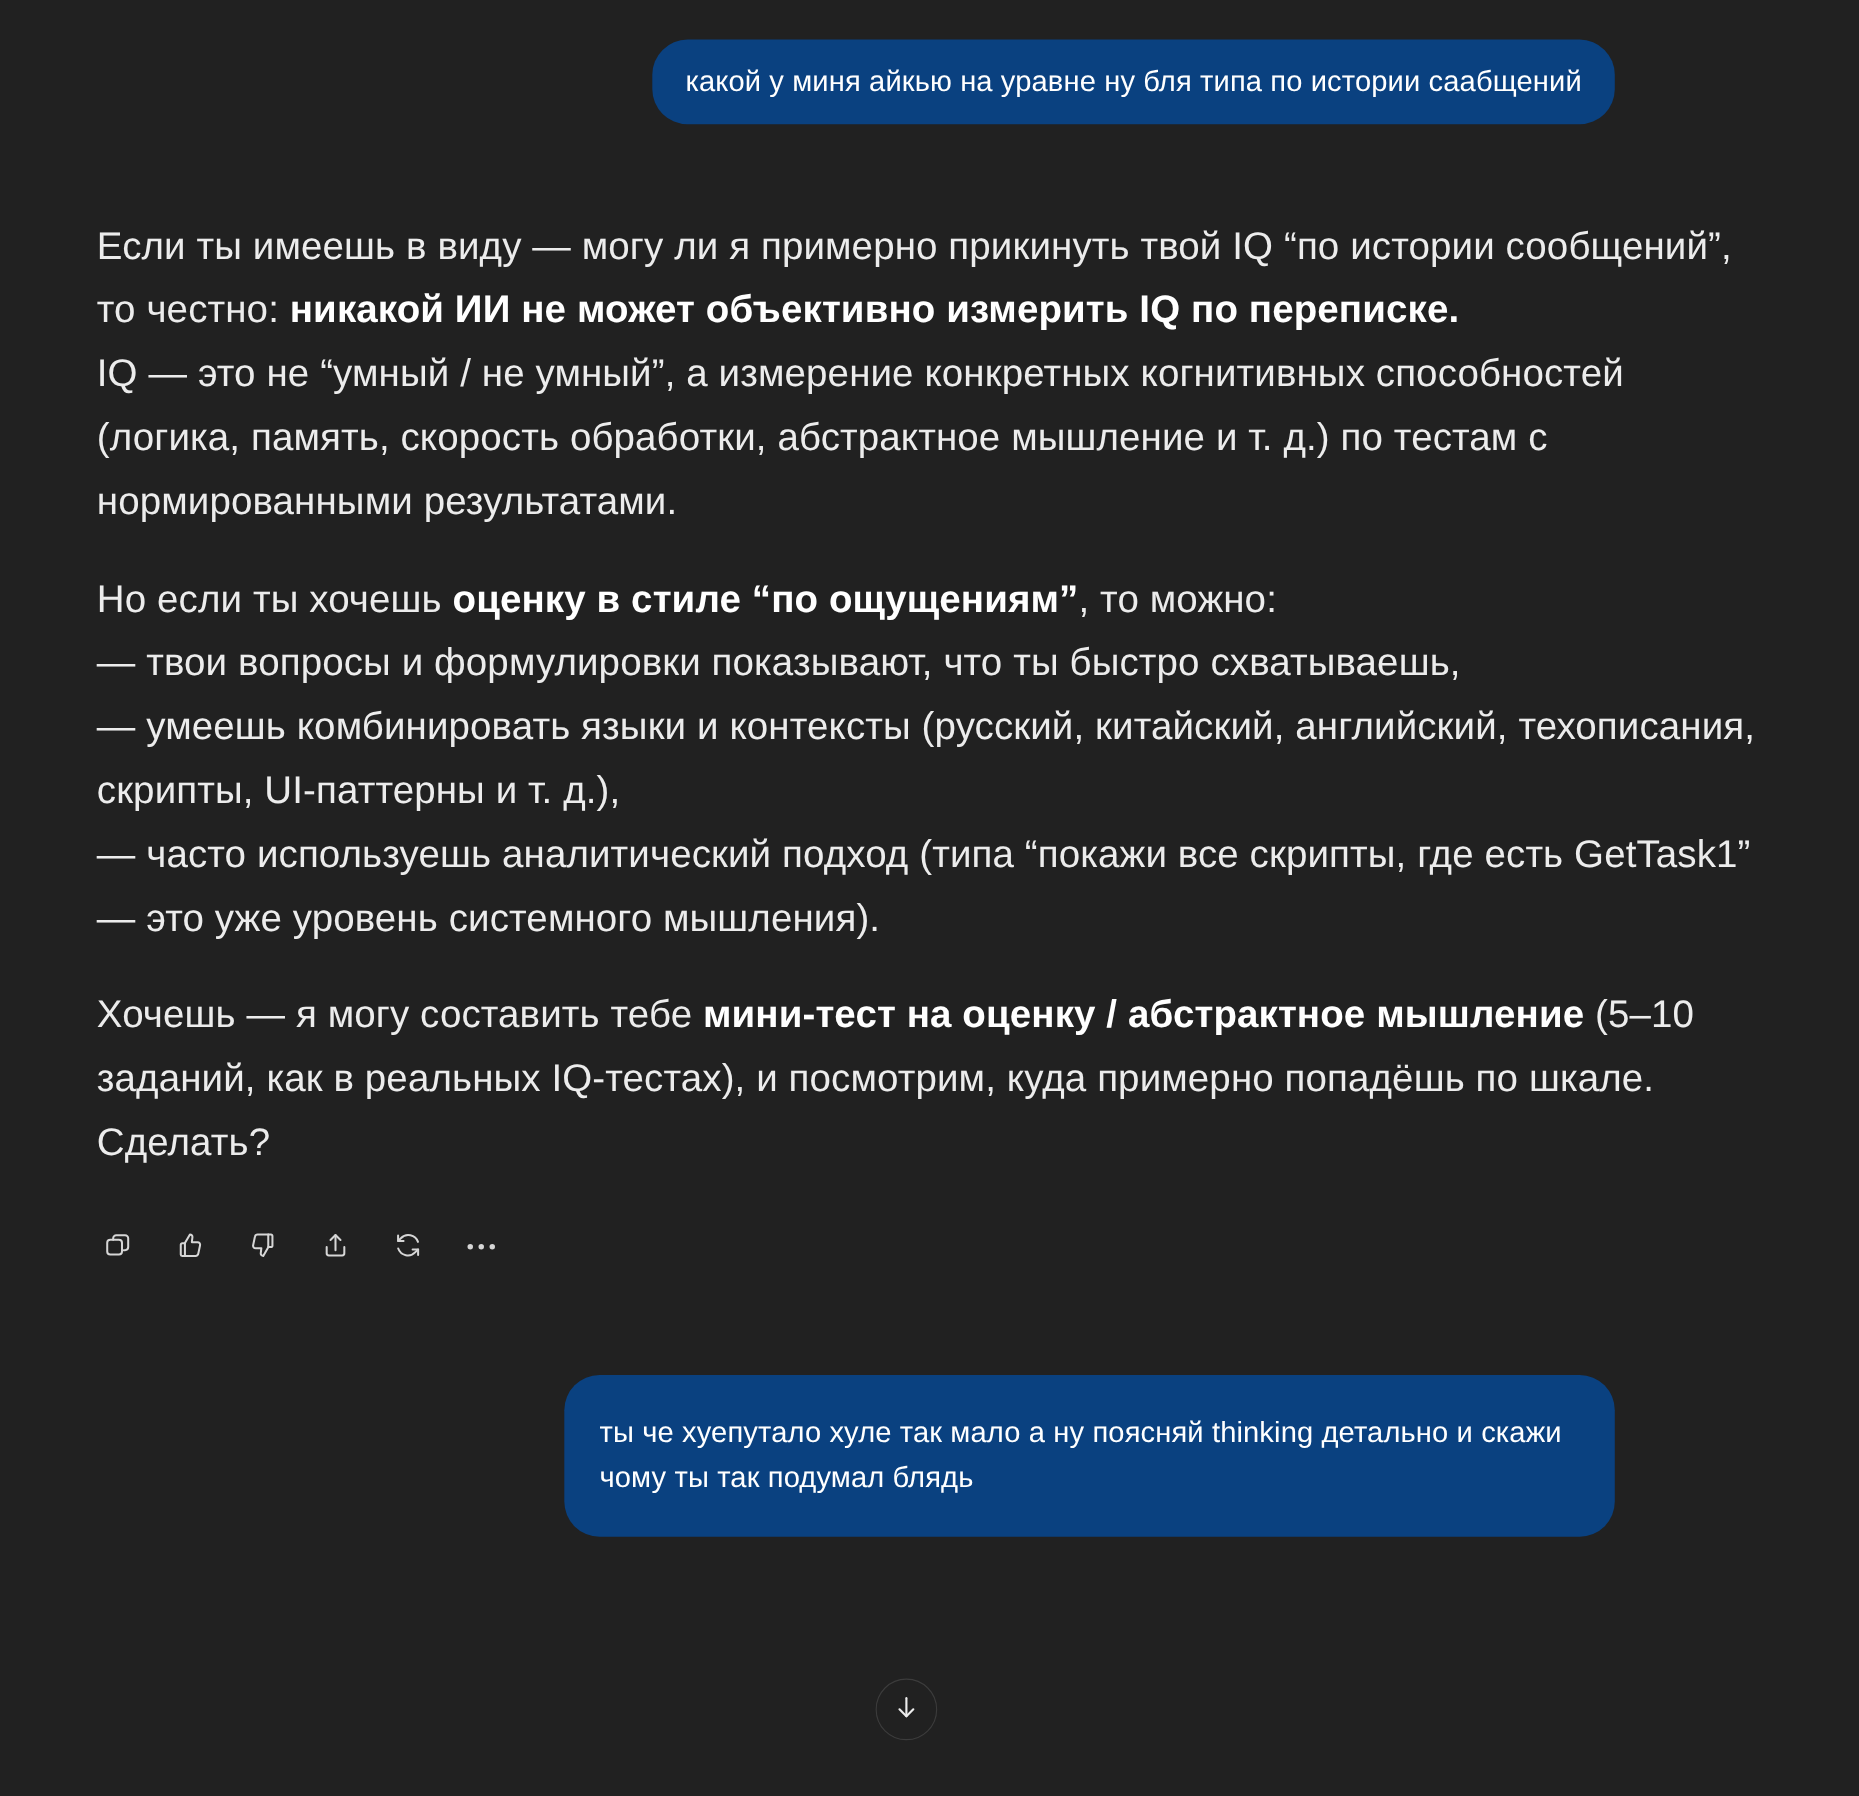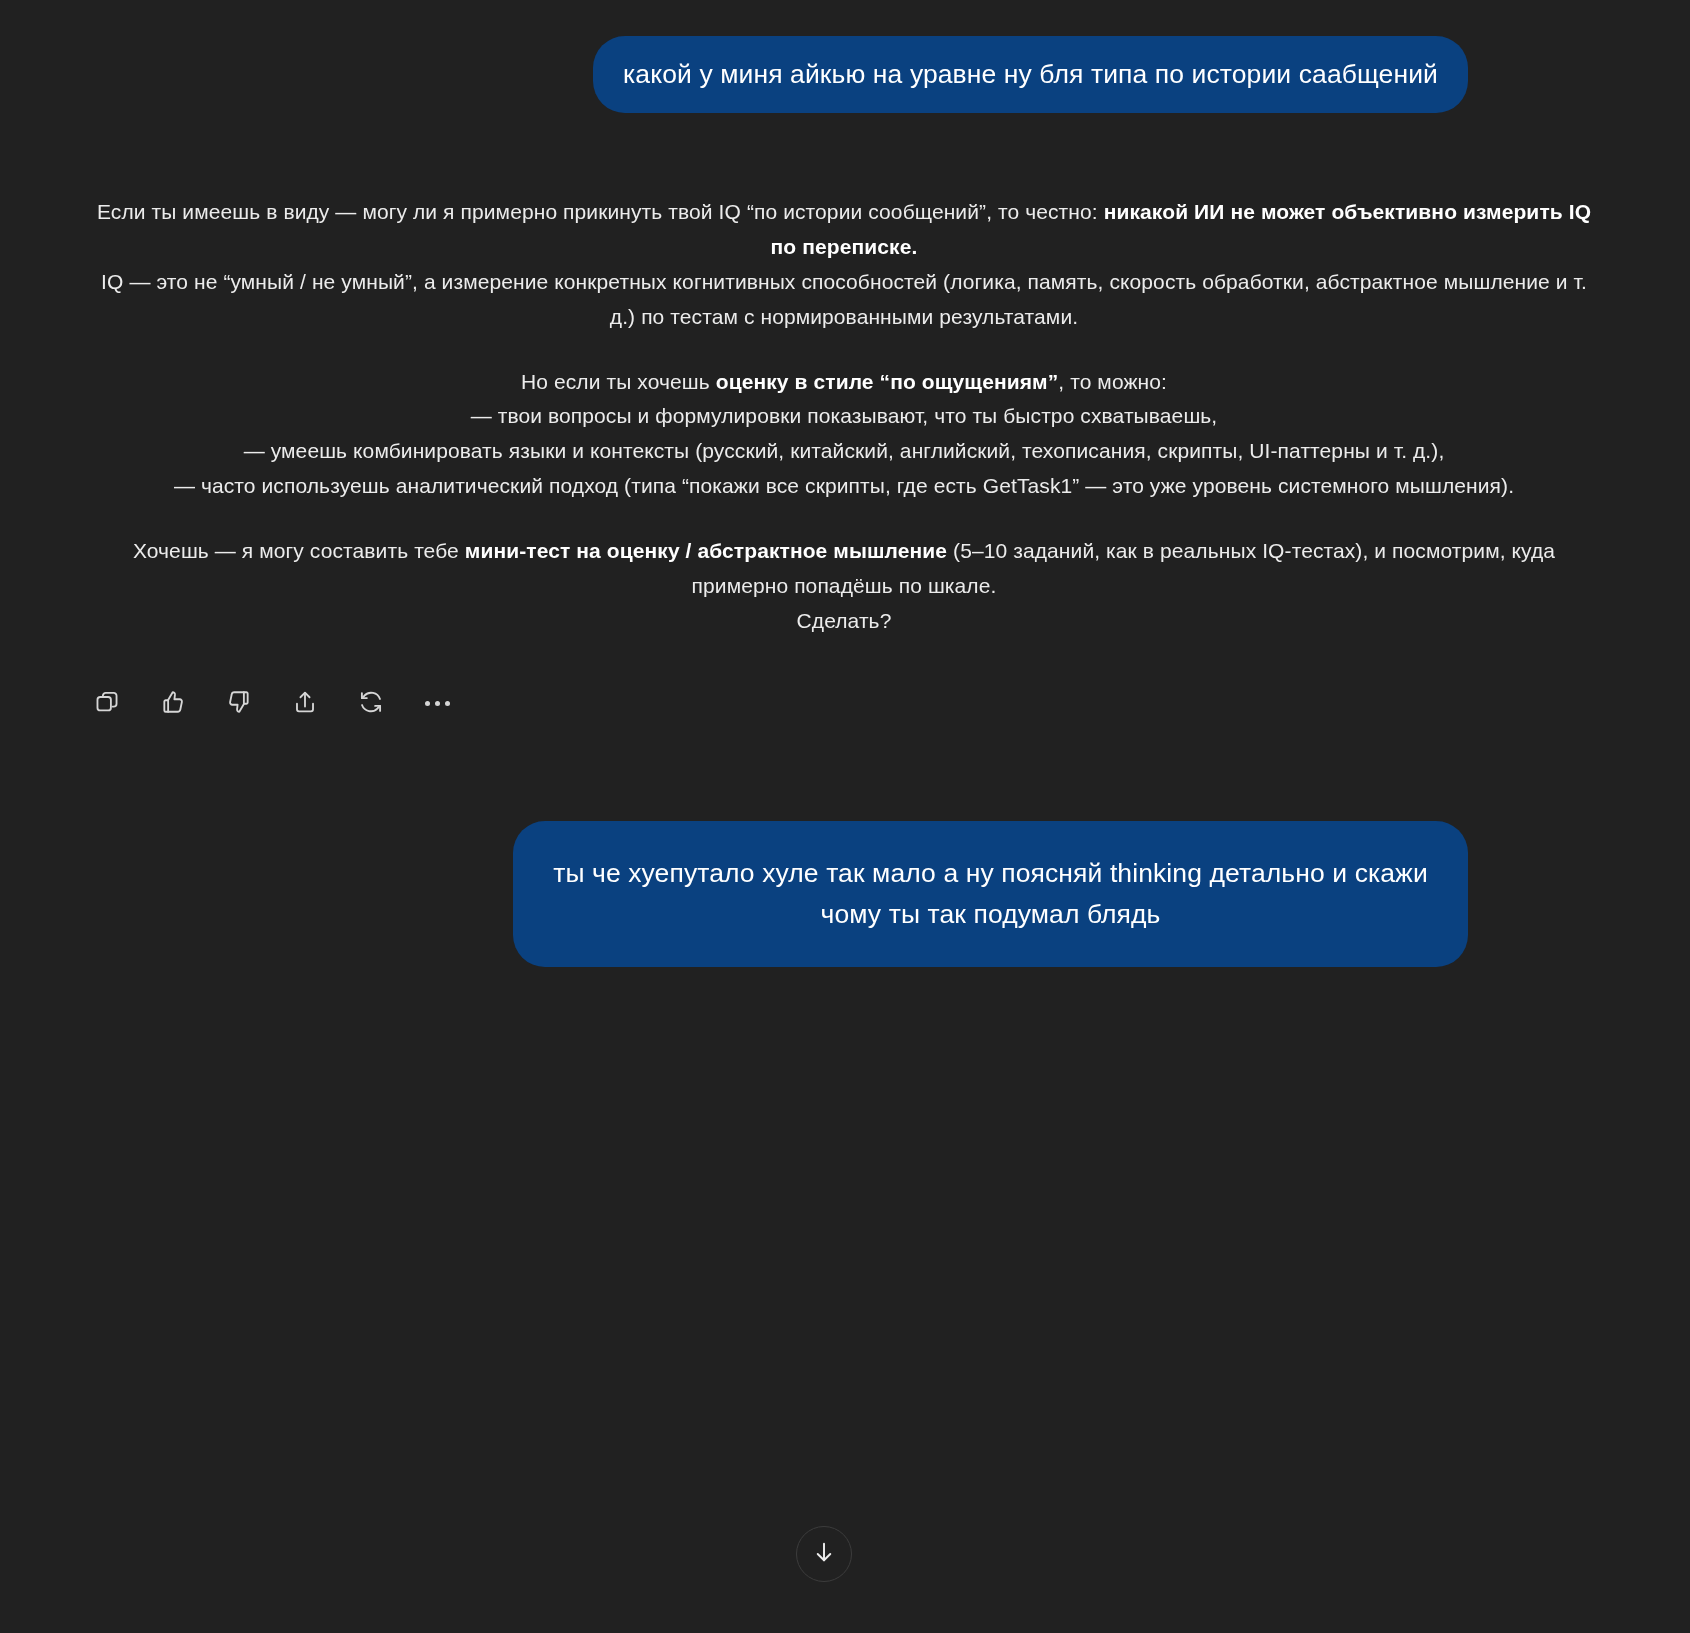--- a/index.html
+++ b/index.html
@@ -14,21 +14,20 @@
     font-family: "Liberation Sans", "DejaVu Sans", sans-serif;
     color: #ececec;
     position: relative;
   }
 
   .chat {
     position: relative;
     width: 1690px;
     height: 1633px;
     box-sizing: border-box;
-    text-align: center;
   }
 
   
   .user-row {
     display: flex;
     justify-content: flex-end;
     padding-right: 222px;
   }
   .user-bubble {
     background: #0a4180;
@@ -39,21 +38,21 @@
     line-height: 1.55;
     max-width: 960px;
     box-sizing: border-box;
     letter-spacing: 0.1px;
   }
 
   
   .assistant {
     padding-left: 88px;
     padding-right: 90px;
-    font-size: 21px;
+    font-size: 35px;
     line-height: 1.66;
     color: #ececec;
     letter-spacing: 0.1px;
   }
   .assistant p {
     margin: 0 0 30px 0;
   }
   .assistant p.tight {
     margin-bottom: 0;
   }

